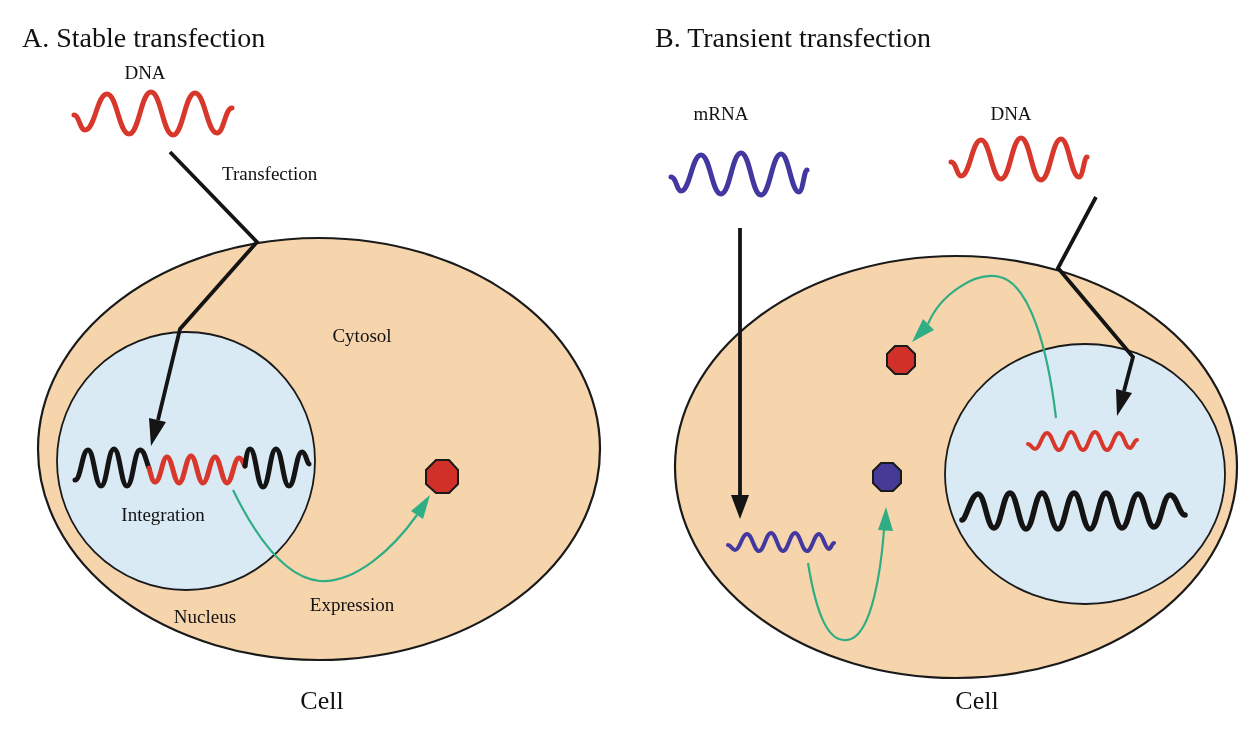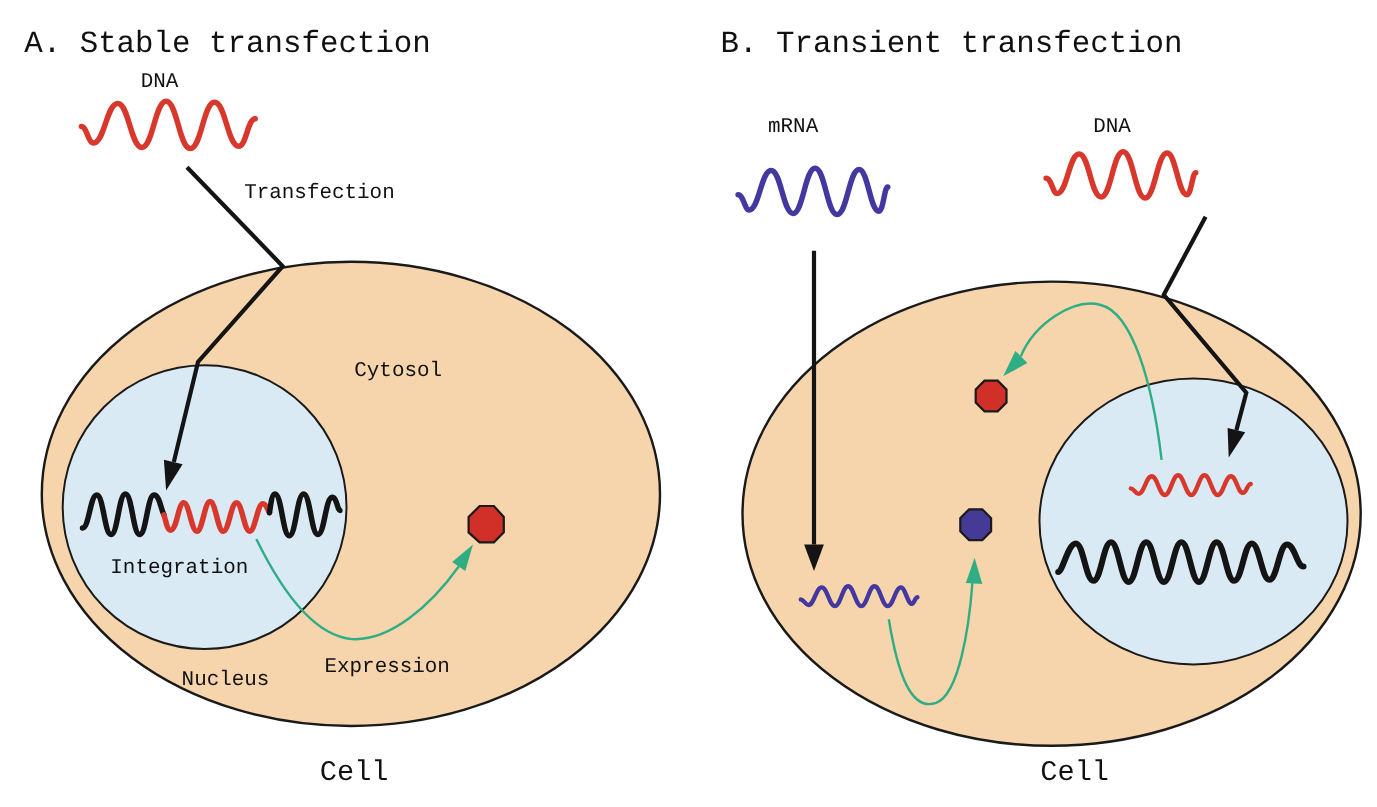--- a/index.html
+++ b/index.html
@@ -1,21 +1,21 @@
 <!DOCTYPE html>
 <html style="--background: #ffffff; --cell-fill: #f6d5ad; --nucleus-fill: #daeaf5; --outline: #1a1a1a; --genome-black: #141414; --dna-red: #d8382c; --mrna-purple: #4338a0; --protein-red: #d03028; --protein-purple: #453b96; --expression-green: #2fad85;"><head>
 <meta charset="utf-8">
 <style>
   html, body { margin: 0; padding: 0; background: #ffffff; }
   .stage {
     position: relative;
     width: 1252px;
     height: 734px;
     background: var(--background, #ffffff);
-    font-family: Liberation Mono, monospace;
+    font-family: Liberation Serif, serif;
   }
   svg { display: block; }
   text { fill: #111111; }
   .title      { font-size: 28px; }
   .label      { font-size: 19px; }
   .cell-label { font-size: 26px; }
   .anchor-mid { text-anchor: middle; }
 
   .membrane { fill: var(--cell-fill); stroke: var(--outline); stroke-width: 2.2; }
   .nucleus  { fill: var(--nucleus-fill); stroke: var(--outline); stroke-width: 1.8; }

